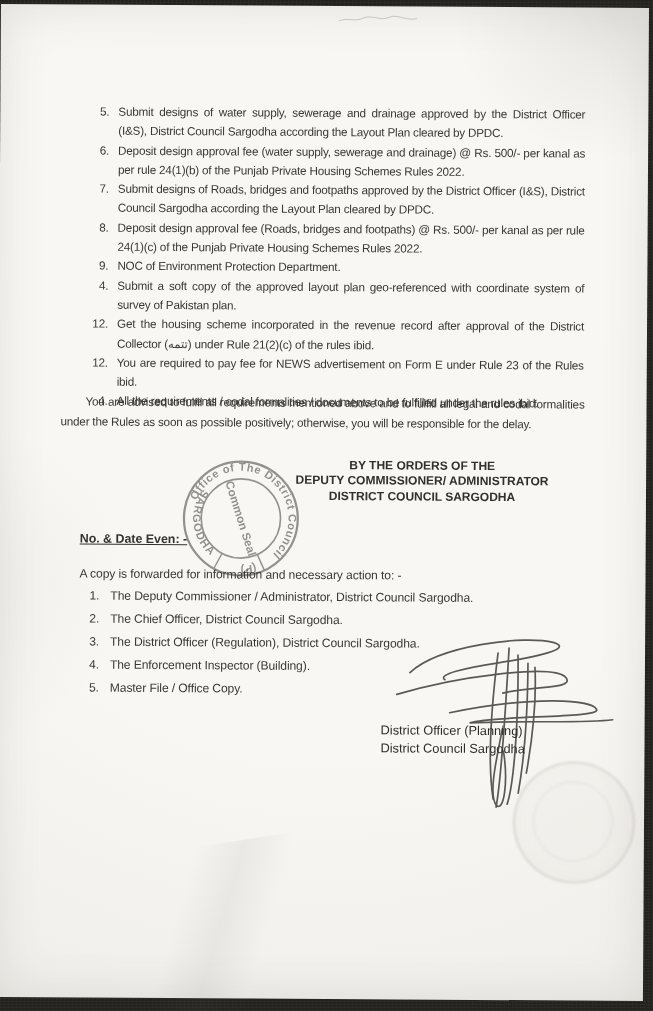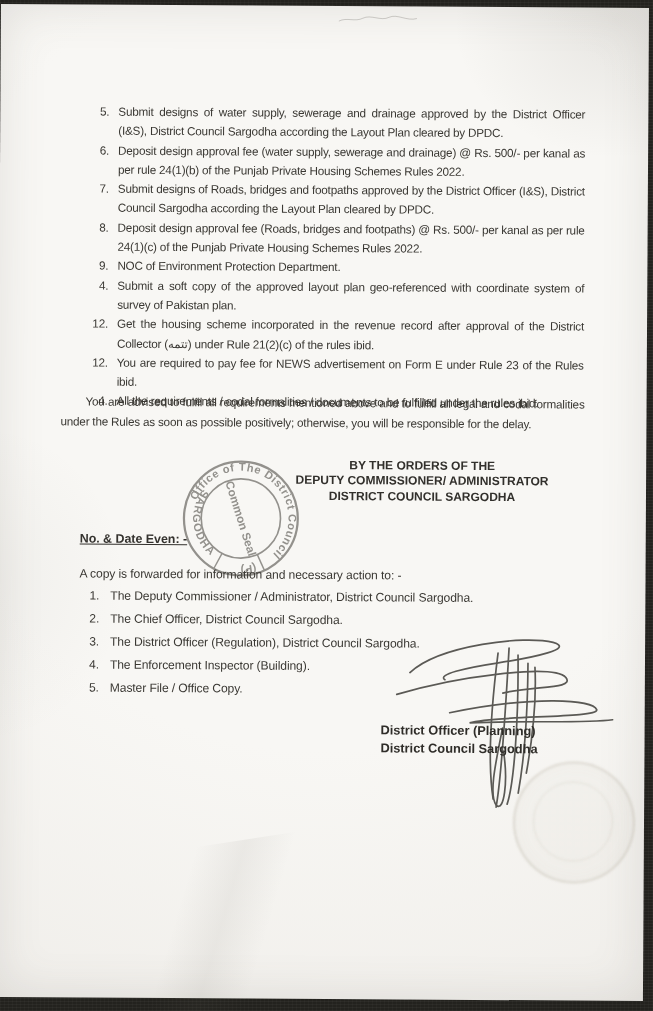--- a/index.html
+++ b/index.html
@@ -44,21 +44,21 @@
 
   .copyintro{position:absolute;left:82px;top:562px;font-size:12.1px;letter-spacing:-0.1px;}
 
   .copy-list{position:absolute;left:70px;top:584px;width:480px;}
   .copy-item{display:flex;font-size:12.1px;letter-spacing:-0.1px;line-height:14px;margin-bottom:9px;}
   .copy-item .num{width:32px;text-align:right;flex:none;}
   .copy-item .txt{margin-left:11px;}
 
   .scrawl{position:absolute;left:388px;top:626px;width:232px;height:176px;}
 
-  .sig{position:absolute;left:384px;top:715px;font-weight:bold;font-size:12.8px;
+  .sig{position:absolute;left:384px;top:715px;font-weight:normal;font-size:12.8px;
     line-height:17.5px;color:#2f2d29;}
 
   .faint-stamp{position:absolute;left:517px;top:754px;width:118px;height:118px;border-radius:50%;
     border:2px solid rgba(172,165,148,.30);filter:blur(1px);
     background:radial-gradient(circle, rgba(172,165,148,.05) 55%, rgba(172,165,148,.10) 100%);}
   .faint-stamp-inner{position:absolute;left:537px;top:774px;width:78px;height:78px;border-radius:50%;
     border:1.5px solid rgba(172,165,148,.24);filter:blur(1px);}
 
   .pencil{position:absolute;left:336px;top:6px;width:90px;height:16px;}
 </style>

